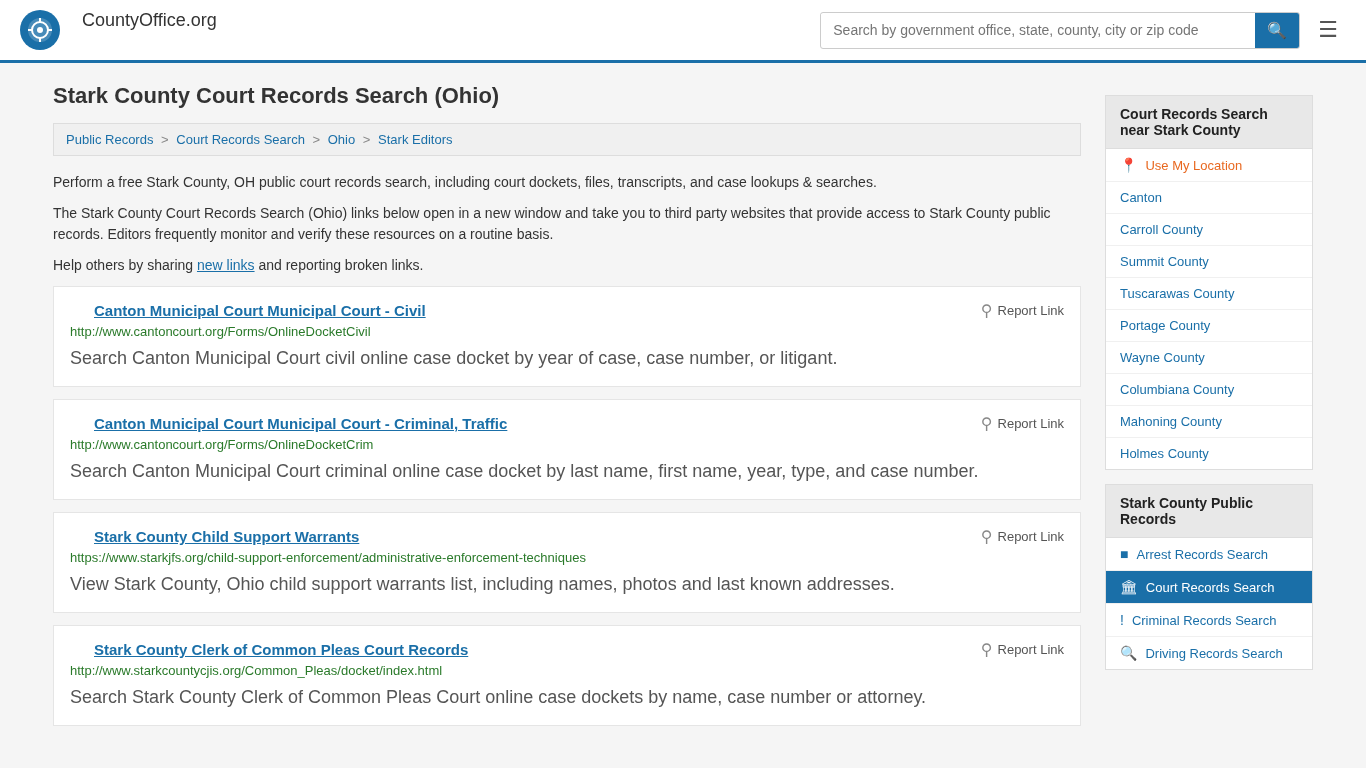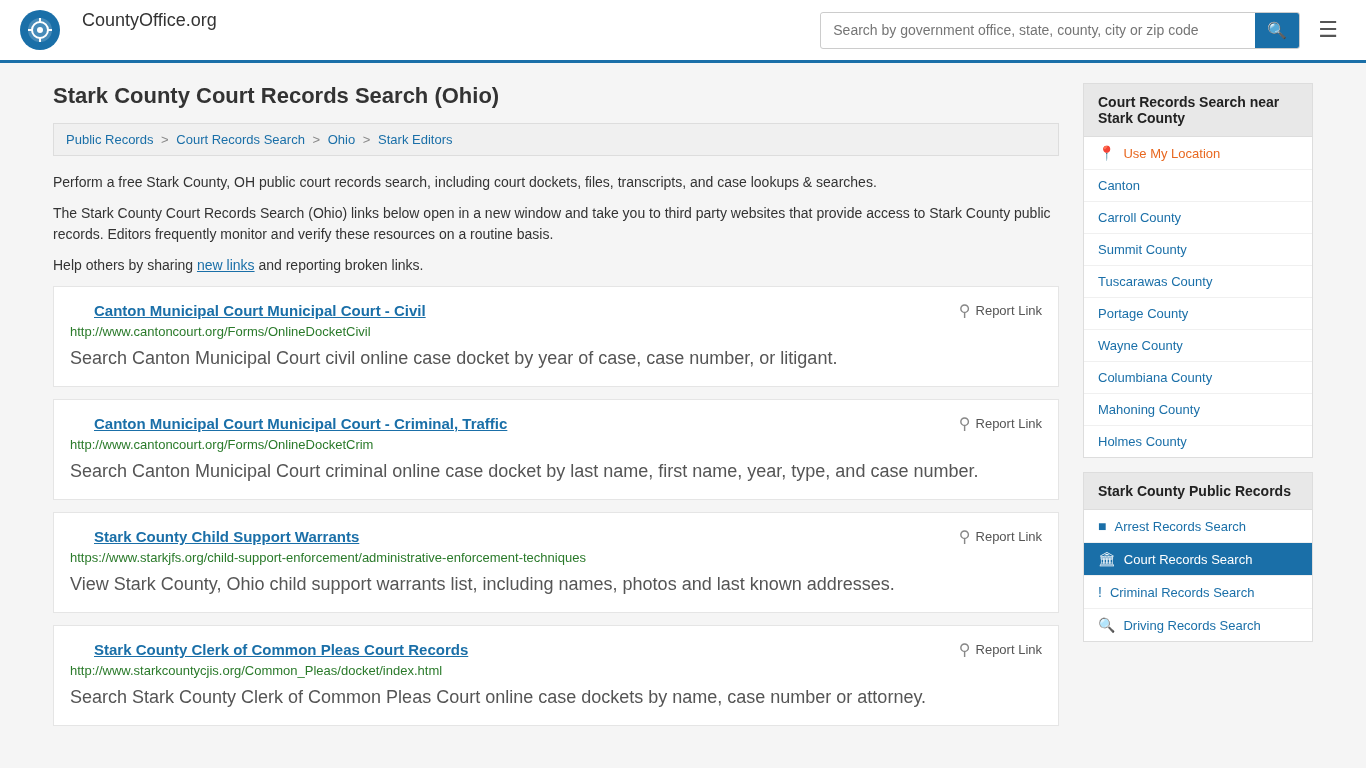--- a/index.html
+++ b/index.html
@@ -96,21 +96,21 @@
     .report-link {
       display: flex; align-items: center; gap: 5px;
       font-size: 13px; color: #555; cursor: pointer;
       white-space: nowrap;
     }
     .report-icon { font-size: 16px; color: #888; }
     .result-url { color: #2a7a2a; font-size: 13px; margin-bottom: 6px; }
     .result-desc { font-size: 18px; color: #555; line-height: 1.5; }
 
     
-    .sidebar { width: 230px; flex-shrink: 0; }
+    .sidebar { width: 208px; flex-shrink: 0; margin-top: 12px; }
     .sidebar-section {
       background: #fff;
       border: 1px solid #ddd;
       margin-bottom: 14px;
     }
     .sidebar-section-title {
       background: #e8e8e8;
       padding: 10px 14px;
       font-weight: bold;
       font-size: 14px;

